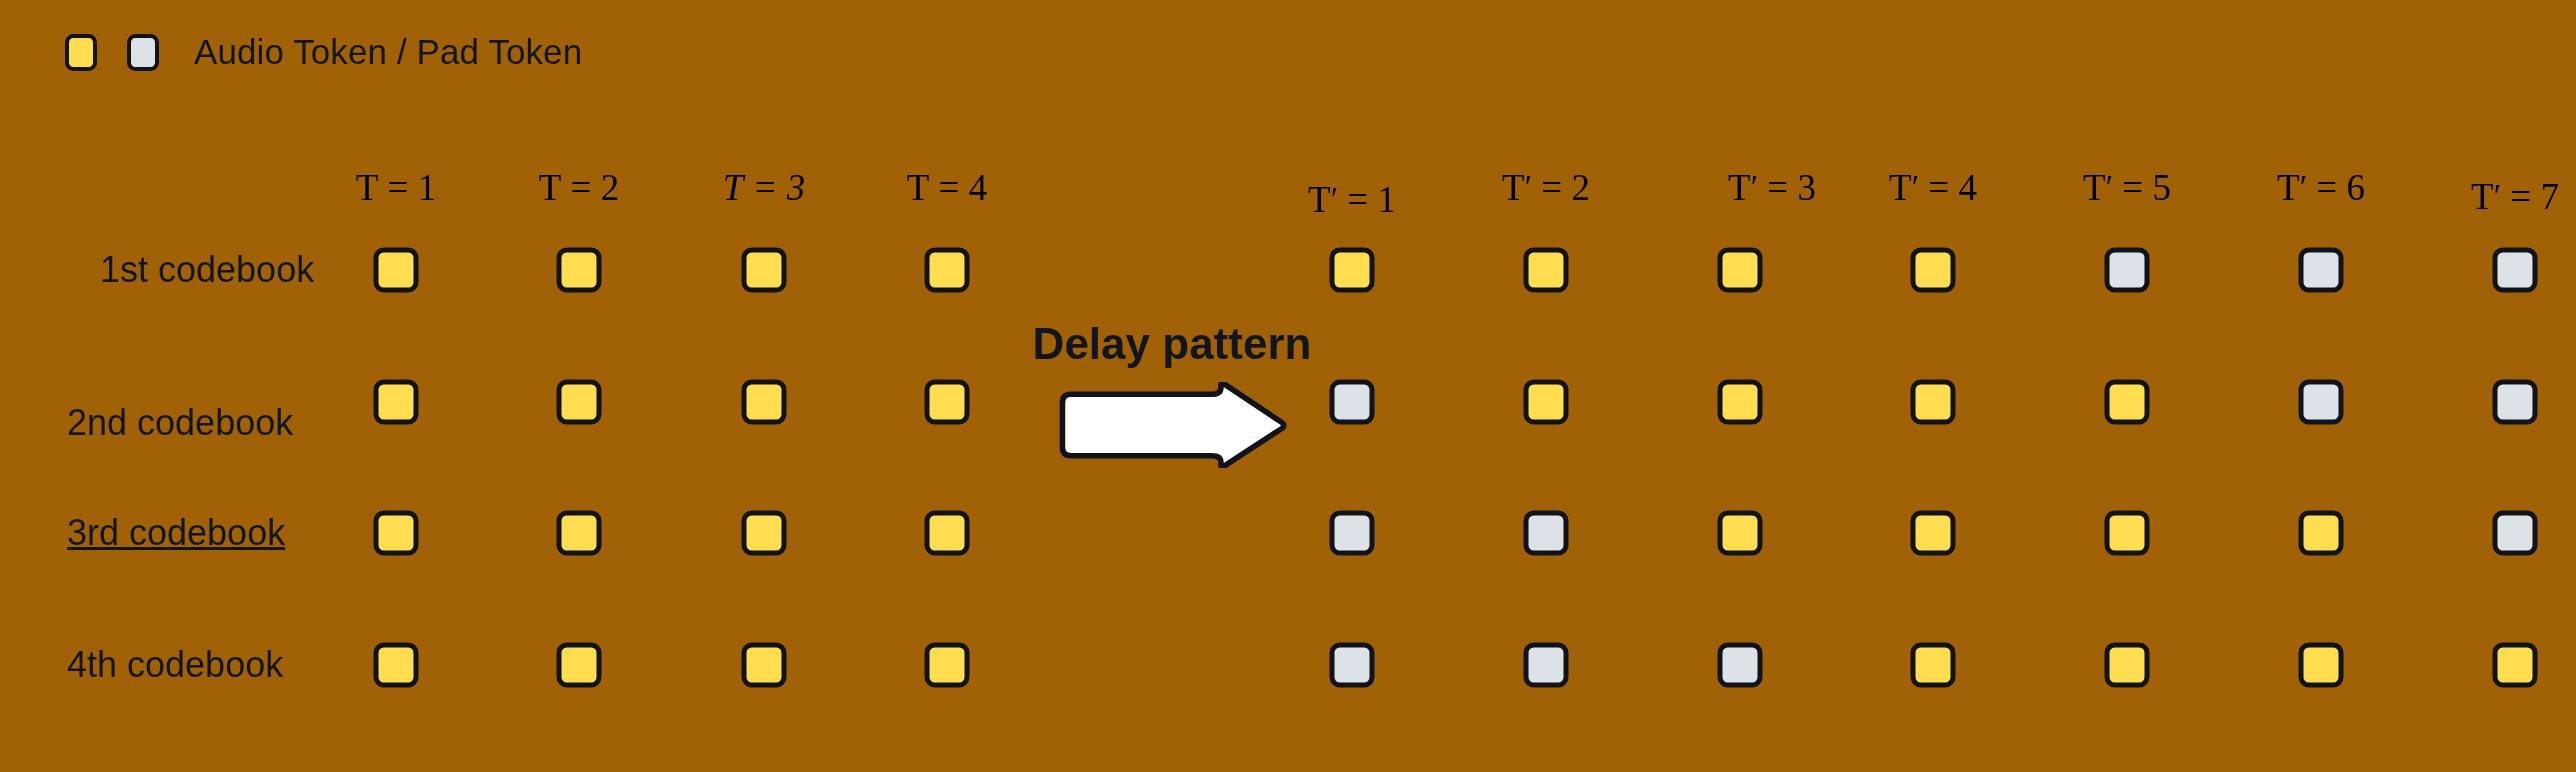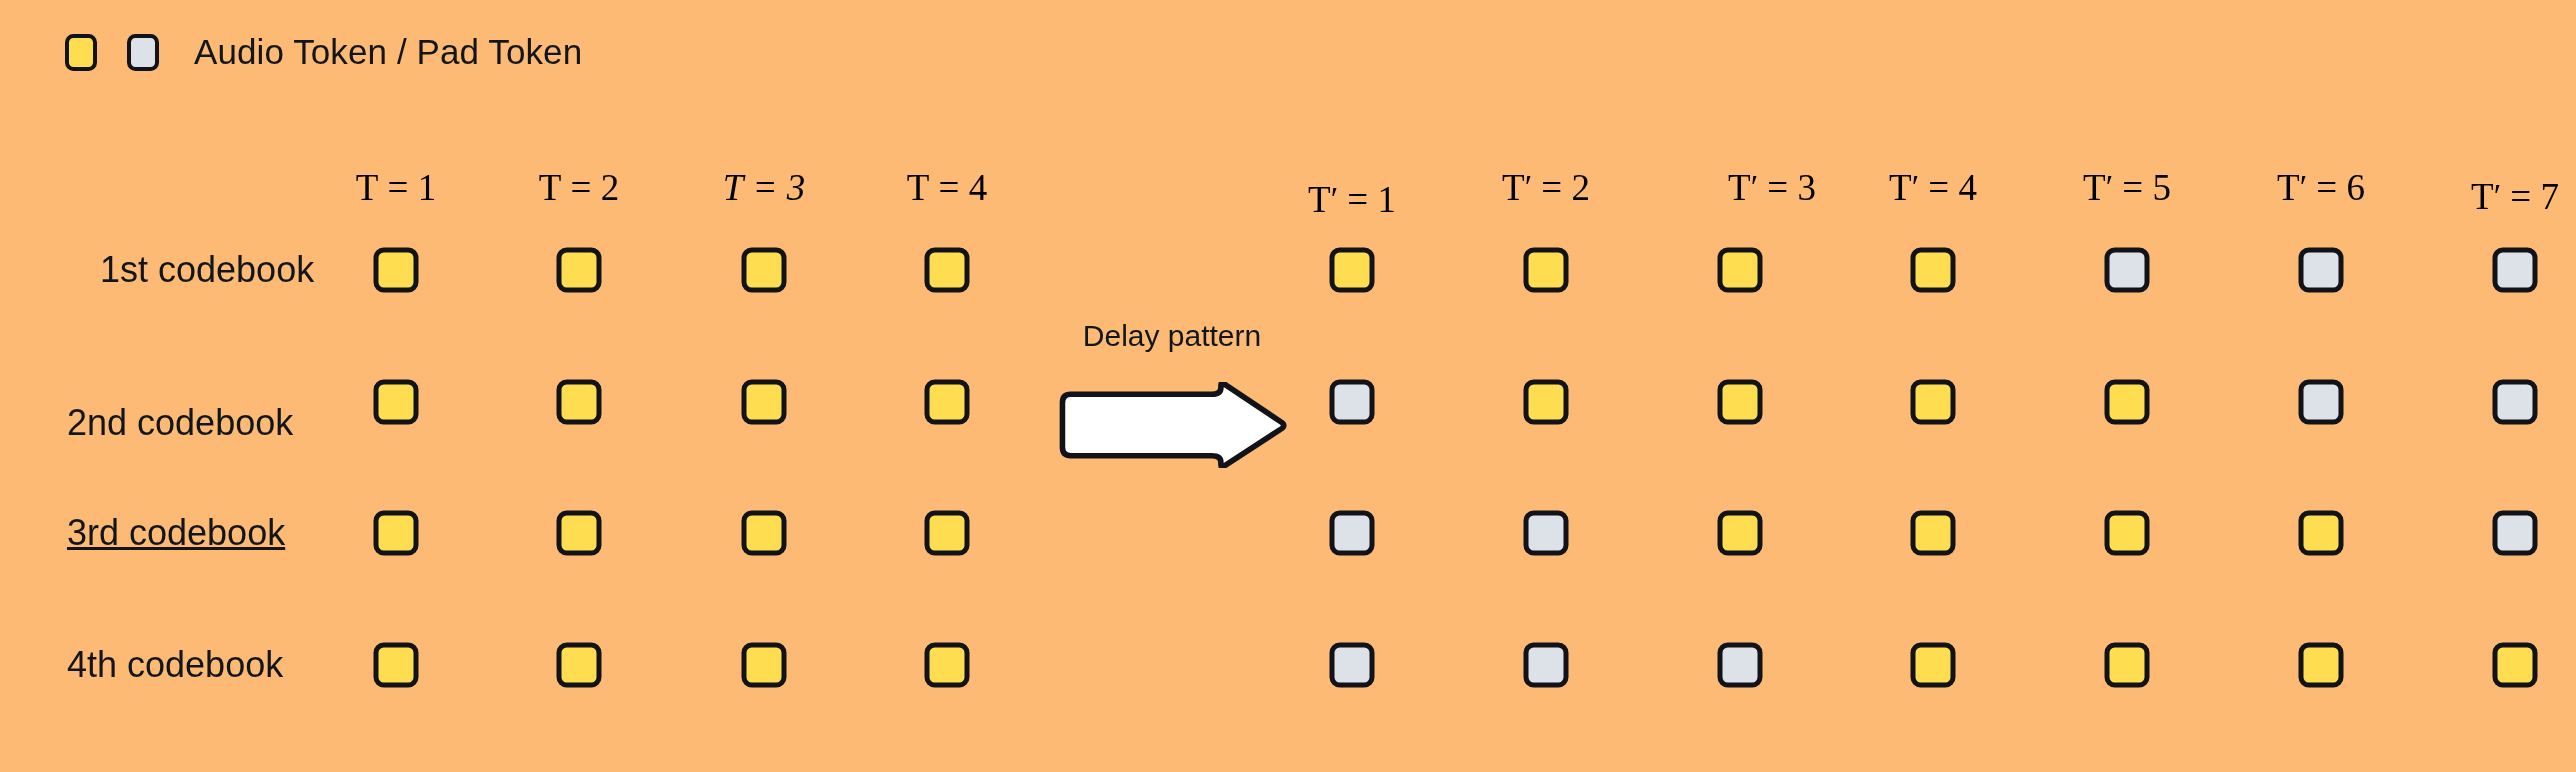--- a/index.html
+++ b/index.html
@@ -8,21 +8,21 @@
     background: #ffffff;
   }
   body {
     font-family: "Liberation Sans", sans-serif;
     color: #1f2328;
   }
   #canvas {
     position: relative;
     width: 2576px;
     height: 772px;
-    background: #fdba74;
+    background: #a16207;
     overflow: hidden;
   }
 
   
   .legend {
     position: absolute;
     left: 65px;
     top: 32px;
     display: flex;
     align-items: center;
@@ -81,23 +81,24 @@
     border-radius: 10.2px;
     transform: translate(-50%, -50%);
   }
   .token.audio { background: #ffdd50; }
   .token.pad   { background: #dde1e8; }
 
   
   .delay-label {
     position: absolute;
     transform: translateX(-50%);
-    font-size: 30px;
+    font-size: 44px;
     color: #12161c;
     white-space: nowrap;
+    font-weight: bold;
   }
   .delay-arrow {
     position: absolute;
   }
 </style>
 </head>
 <body>
 
 <div id="canvas">
 

